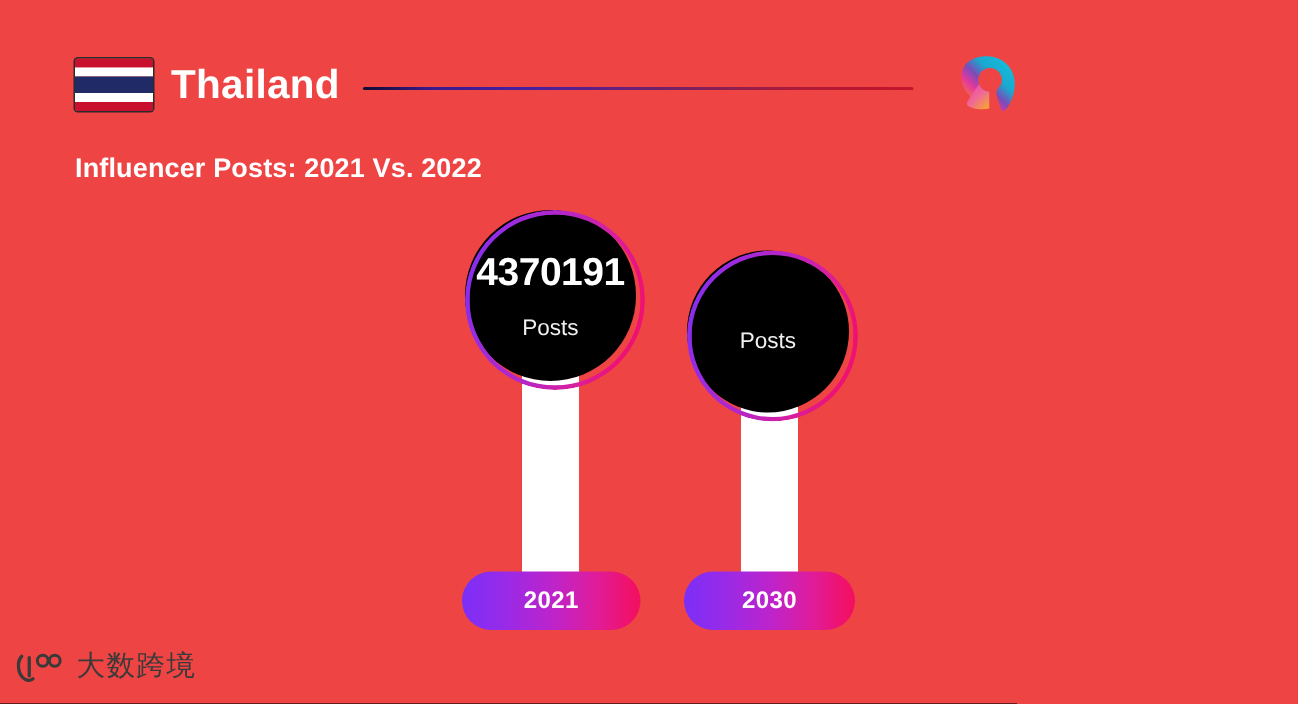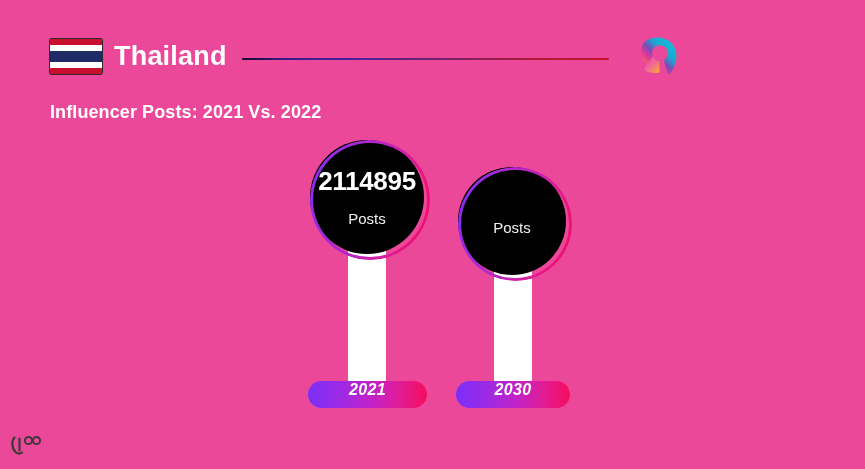--- a/index.html
+++ b/index.html
@@ -14,21 +14,21 @@
     font-family: "Liberation Sans", sans-serif;
     position: relative;
     background: #000000;
   }
 
   .stage {
     position: absolute;
     left: 0; top: 0;
     width: 865px;
     height: 469px;
-    background: #ec4899;
+    background: #ef4444;
     overflow: hidden;
   }
 
   
   .header {
     position: absolute;
     left: 0; top: 0;
     width: 865px;
     height: 120px;
   }
@@ -165,27 +165,26 @@
     position: relative;
     font-size: 15px;
     font-weight: normal;
     color: #f0f0f0;
     line-height: 19px;
     margin-top: 13px;
   }
 
   .pill {
     position: absolute;
-    height: 27px;
+    height: 39px;
     border-radius: 20px;
     background: linear-gradient(90deg, #7b2ff7 0%, #9b2ae6 26%, #bf23c9 52%, #de1d9d 74%, #ef1270 92%, #f20f5e 100%);
     display: flex;
-    align-items: flex-start;
+    align-items: center;
     justify-content: center;
-    font-style: italic;
   }
   .pill-label {
     font-size: 16px;
     font-weight: bold;
     color: #ffffff;
     letter-spacing: 0.3px;
   }
 
   
   .watermark {
@@ -254,21 +253,21 @@
     </div>
   </div>
 
   <div class="chart">
 
     <div>
       <div class="stem" style="left:348px; top:125px; height:145px;"></div>
 
       <div class="bubble" style="left:310px; top:20px; width:114px; height:114px;">
         <div class="ring"></div>
-        <div class="bubble-value">2114895</div>
+        <div class="bubble-value">4370191</div>
         <div class="bubble-label">Posts</div>
       </div>
 
       <div class="pill" style="left:308px; top:261px; width:119px;">
         <span class="pill-label">2021</span>
       </div>
     </div>
 
     <div>
       <div class="stem" style="left:494px; top:147px; height:123px;"></div>
@@ -287,15 +286,16 @@
 
   <div class="watermark">
     <div class="watermark-mark">
       <svg viewBox="0 0 34 22" width="34" height="22">
         <path d="M4.5 3.5 C1.5 6.5 1.5 13.5 5 17.5 C7 19.8 10 20.2 12 18.5" fill="none" stroke="#3a3a3a" stroke-width="2.2" stroke-linecap="round"></path>
         <path d="M9.5 4.5 L9.5 16.5" fill="none" stroke="#3a3a3a" stroke-width="2.2" stroke-linecap="round"></path>
         <circle cx="18.5" cy="6.5" r="3.6" fill="none" stroke="#3a3a3a" stroke-width="2"></circle>
         <circle cx="26.5" cy="6.5" r="3.6" fill="none" stroke="#3a3a3a" stroke-width="2"></circle>
       </svg>
     </div>
+    <div class="watermark-text">大数跨境</div>
   </div>
 
 </div>
 
 </body></html>

